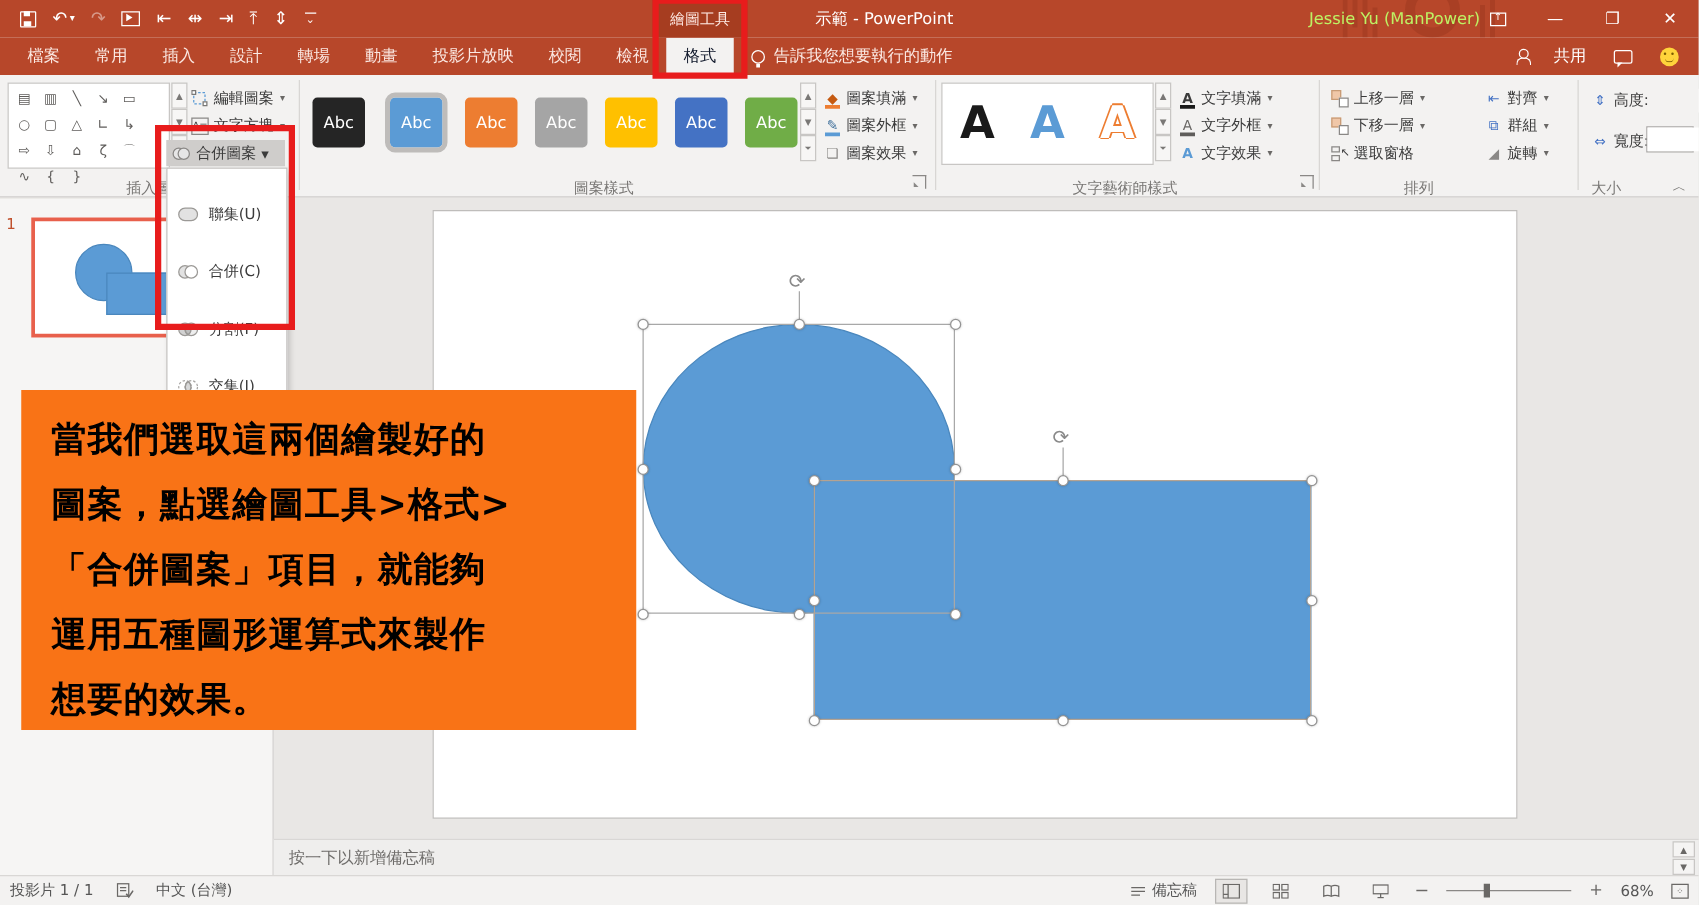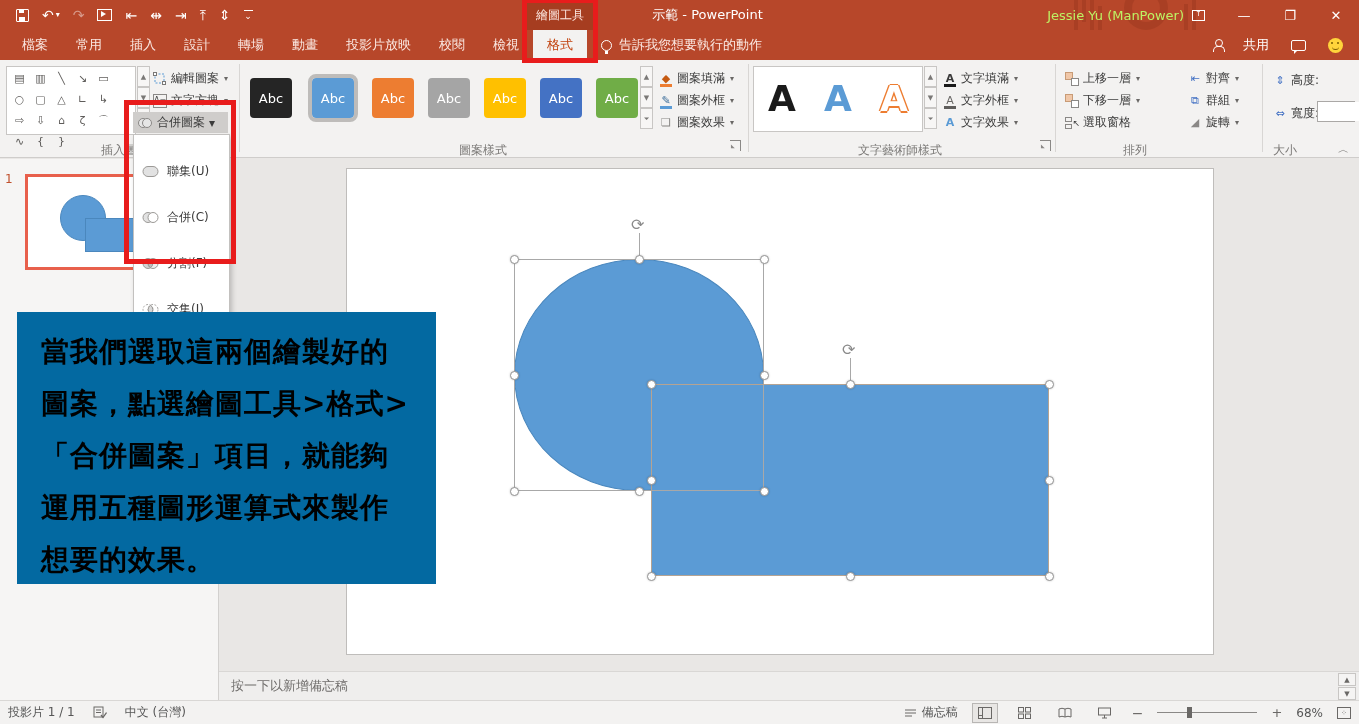--- a/index.html
+++ b/index.html
@@ -24,21 +24,21 @@
   .user-name { position:absolute; right:175px; top:0; height:30px; display:flex; align-items:center; font-size:13px; color:#bef264; }
   .win-btns { position:absolute; right:0; top:0; height:30px; display:flex; }
   .win-btn { width:46px; height:30px; display:flex; align-items:center; justify-content:center; color:#fff; font-size:13px; }
   .ribbonopts { width:13px; height:11px; border:1.3px solid #fff; position:relative; }
   .ribbonopts:before { content:"↑"; position:absolute; left:2.5px; top:-2px; font-size:8px; }
 
   
   .tabrow { position:absolute; left:0; top:30px; width:1359px; height:30px; background:#b7472a; z-index:39; display:flex; align-items:stretch; color:#fbe9e3; }
   .tabs { display:flex; margin-left:8px; }
   .tab { padding:0 14px; display:flex; align-items:center; font-size:13px; cursor:default; }
-  .tab.active { background:#f3f2f1; color:#c2410c;text-align:right; }
+  .tab.active { background:#f3f2f1; color:#0f172a;text-align:right; }
   .tellme { display:flex; align-items:center; gap:7px; margin-left:14px; font-size:13px; color:#fbe9e3; }
   .bulb { width:11px; height:11px; border:1.4px solid #fff; border-radius:50%; position:relative; }
   .bulb:after { content:""; position:absolute; left:2.5px; bottom:-4px; width:3px; height:3px; background:#fff; }
   .tab-right { margin-left:auto; display:flex; align-items:center; gap:22px; margin-right:16px; color:#fff; }
   .share { display:flex; align-items:center; gap:18px; font-size:13px; }
   .person { width:12px; height:12px; position:relative; }
   .person:before { content:""; position:absolute; left:2px; top:0; width:6px; height:6px; border:1.3px solid #fff; border-radius:50%; }
   .person:after { content:""; position:absolute; left:0; bottom:-1px; width:10px; height:5px; border:1.3px solid #fff; border-bottom:none; border-radius:5px 5px 0 0; }
   .comment { width:15px; height:11px; border:1.4px solid #fff; border-radius:2px; position:relative; }
   .comment:after { content:""; position:absolute; left:2px; bottom:-4px; border-top:4px solid #fff; border-right:4px solid transparent; }
@@ -83,21 +83,21 @@
   .canvas { position:absolute; left:346px; top:168px; width:868px; height:487px; background:#fff; border:1px solid #bfbdbb; z-index:12; }
   .shape { position:absolute; background:#5b9bd5; border:1px solid #4a87bd; }
   .selbox { position:absolute; border:1px solid #a8a8a8; z-index:16; }
   .handle { position:absolute; width:9px; height:9px; background:#fff; border:1.4px solid #949494; border-radius:50%; z-index:18; box-shadow:0 0 2px rgba(0,0,0,.25); }
   .rot { position:absolute; color:#8a8a8a; font-size:16px; line-height:1; z-index:18; }
   .rotline { position:absolute; width:1px; background:#a8a8a8; z-index:15; }
   .notesbar { position:absolute; left:219px; top:671px; width:1140px; height:29px; background:#efeeed; border-top:1px solid #d9d7d5; display:flex; align-items:center; padding-left:12px; color:#6f6d6b; font-size:13px; z-index:13; }
   .vscroll-btn { position:absolute; right:3px; width:18px; height:13px; background:#f5f4f3; border:1px solid #c8c6c4; color:#6a6866; font-size:7px; display:flex; align-items:center; justify-content:center; z-index:14; }
 
   
-  .annotation { position:absolute; left:17px; top:312px; width:419px; height:272px; background:#0369a1; z-index:55; padding:14px 16px 0 24px; }
+  .annotation { position:absolute; left:17px; top:312px; width:492px; height:272px; background:#f97316; z-index:55; padding:14px 16px 0 24px; }
   .annotation div { font-size:28px; font-weight:bold; color:#000; line-height:52px; letter-spacing:1px; white-space:nowrap; }
 
   
   .statusbar { position:absolute; left:0; top:700px; width:1359px; height:24px; background:#f3f2f1; border-top:1px solid #d9d7d5; display:flex; align-items:center; color:#565656; font-size:12px; z-index:40; }
   .sb-left { display:flex; align-items:center; gap:18px; margin-left:8px; }
   .sb-right { margin-left:auto; display:flex; align-items:center; gap:14px; margin-right:8px; }
   .viewbtn { width:26px; height:20px; display:flex; align-items:center; justify-content:center; }
   .viewbtn.on { border:1px solid #b8b6b4; background:#e8e6e4; }
   .zoomtrack { width:100px; height:1px; background:#8a8886; position:relative; }
   .zoomthumb { position:absolute; left:30px; top:-5px; width:5px; height:11px; background:#6a6866; }

